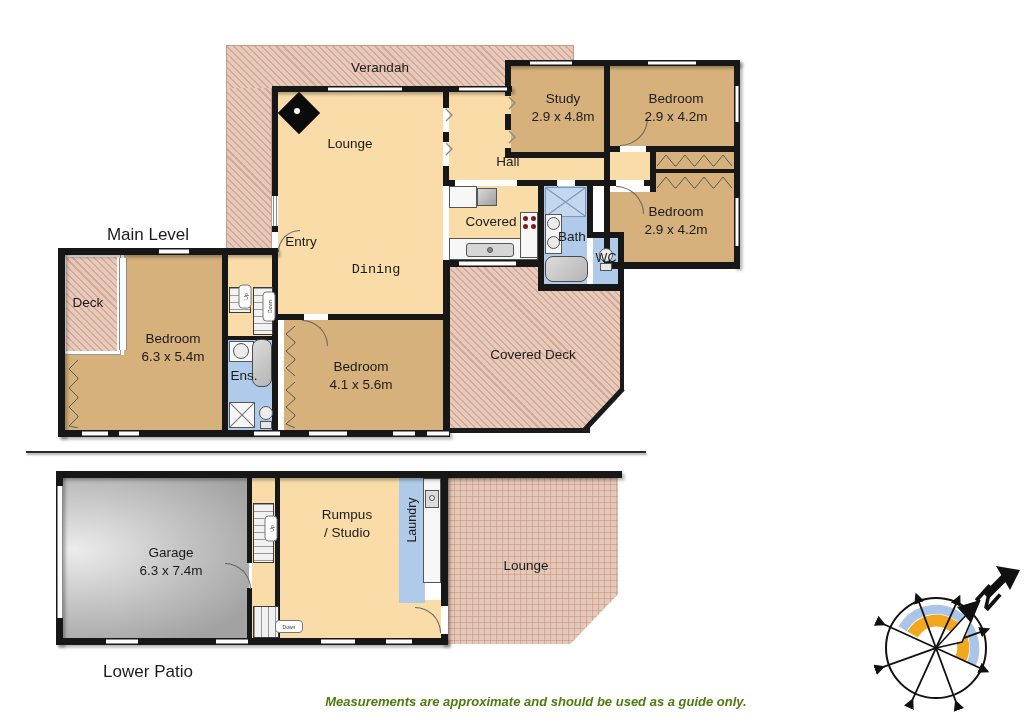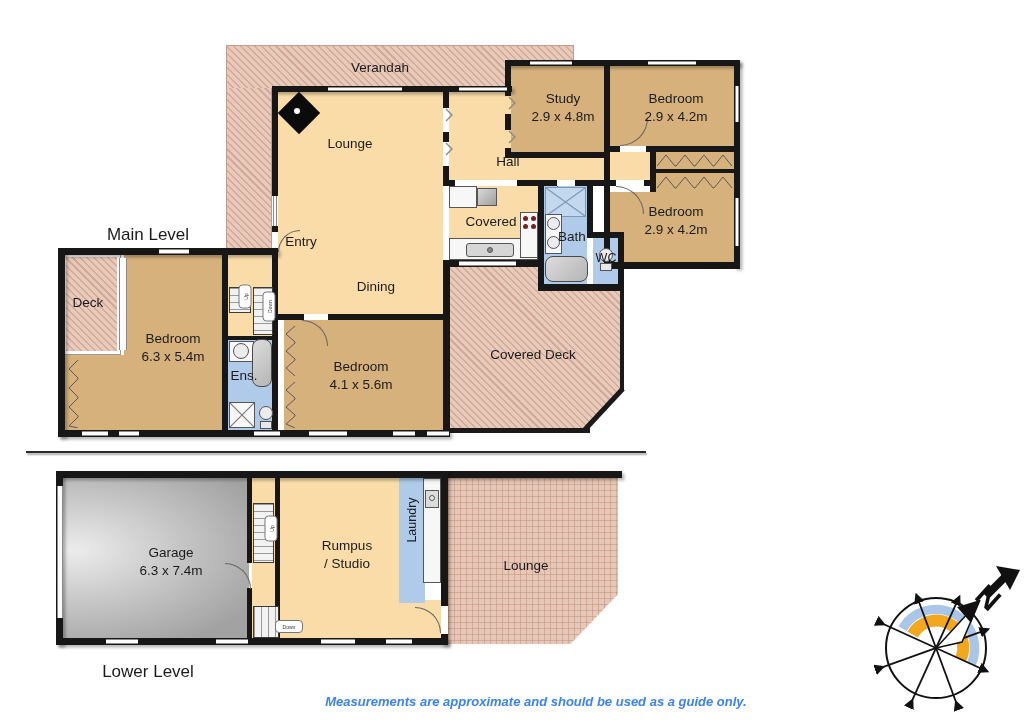--- a/index.html
+++ b/index.html
@@ -19,21 +19,21 @@
                          linear-gradient(90deg,rgba(190,140,122,.5) 1px,transparent 1px);
         background-size:6px 6px;}
   .winH{position:absolute;background:#fbfbfb;box-shadow:inset 0 1px #8a8a8a,inset 0 -1px #8a8a8a;}
   .winV{position:absolute;background:#fbfbfb;box-shadow:inset 1px 0 #8a8a8a,inset -1px 0 #8a8a8a;}
   .gap{position:absolute;background:#fff;}
   .lbl{position:absolute;transform:translate(-50%,-50%);font:13.5px/1.3 "Liberation Sans",sans-serif;
        color:#1b1b1b;text-align:center;white-space:nowrap;}
   .big{font-size:17px;}
   .title{position:absolute;transform:translateX(-50%);font:50px/1.05 "Liberation Sans",sans-serif;
          color:#101010;text-shadow:2px 2.5px 2px rgba(90,90,90,.55);white-space:nowrap;}
-  .disc{position:absolute;transform:translateX(-50%);font:italic 600 13px "Liberation Sans",sans-serif;color:#3b82f6;white-space:nowrap;}
+  .disc{position:absolute;transform:translateX(-50%);font:italic 600 13px "Liberation Sans",sans-serif;color:#4d7c0f;white-space:nowrap;}
   .stairsV{position:absolute;background:#f2f2f2 repeating-linear-gradient(180deg,#9b9b9b 0 1.5px,transparent 1.5px 7px);border:1px solid #3a3a3a;box-sizing:border-box;}
   .stairsH{position:absolute;background:#f2f2f2 repeating-linear-gradient(90deg,#9b9b9b 0 1.5px,transparent 1.5px 7px);border:1px solid #3a3a3a;box-sizing:border-box;}
   .pill{position:absolute;background:#fff;border:1px solid #777;border-radius:4px;
         font:5px "Liberation Sans",sans-serif;color:#333;display:flex;align-items:center;justify-content:center;}
   .pillV{transform:rotate(-90deg);transform-origin:center;}
   .arc{position:absolute;box-sizing:border-box;}
   .fx{position:absolute;background:#f7f7f7;border:1px solid #555;box-sizing:border-box;}
   .circ{position:absolute;border:1px solid #555;background:#ececec;border-radius:50%;box-sizing:border-box;}
   .tub{position:absolute;background:linear-gradient(135deg,#dcdcdc,#b5b5b5);border:1.5px solid #4a4a4a;border-radius:8px;box-sizing:border-box;}
   .divline{position:absolute;background:#2a2a2a;box-shadow:1px 2px 2px rgba(0,0,0,.35);}
@@ -256,21 +256,21 @@
     <div>2.9 x 4.2m</div>
   </div>
   <div class="lbl" style="left:660px;top:221px;">
     <div>Bedroom</div>
     <div>2.9 x 4.2m</div>
   </div>
   <div class="lbl" style="left:475px;top:222px;">Covered</div>
   <div class="lbl" style="left:556px;top:237px;">Bath</div>
   <div class="lbl" style="left:590px;top:258px;font-size:12.5px;">WC</div>
   <div class="lbl" style="left:285px;top:242px;">Entry</div>
-  <div class="lbl" style="left:360px;top:287px;">Dining</div>
+  <div class="lbl" style="left:360px;top:270px;font-family:Liberation Mono, monospace;">Dining</div>
   <div class="lbl" style="left:157px;top:348px;">
     <div>Bedroom</div>
     <div>6.3 x 5.4m</div>
   </div>
   <div class="lbl" style="left:228px;top:376px;">Ens.</div>
   <div class="lbl" style="left:345px;top:376px;">
     <div>Bedroom</div>
     <div>4.1 x 5.6m</div>
   </div>
 
@@ -310,26 +310,26 @@
 
   <div class="stairsH" style="left:237px;top:606px;width:26px;height:32px;"></div>
   <div class="pill" style="left:259px;top:620px;width:26px;height:11px;">Down</div>
   <div class="gap" style="left:425px;top:606px;width:7px;height:28px;"></div>
   <div class="arc" style="left:399px;top:607px;width:26px;height:26px;border-top:1.2px solid #666;border-right:1.2px solid #666;border-radius:0 100% 0 0;"></div>
 
   <div class="lbl" style="left:155px;top:562px;">
     <div>Garage</div>
     <div>6.3 x 7.4m</div>
   </div>
-  <div class="lbl" style="left:331px;top:555px;">
+  <div class="lbl" style="left:331px;top:524px;">
     <div>Rumpus</div>
     <div>/ Studio</div>
   </div>
   <div class="lbl" style="left:396px;top:520px;font-size:12.5px;transform:translate(-50%,-50%) rotate(-90deg);">Laundry</div>
-  <div class="lbl big" style="left:132px;top:672px;">Lower Level</div>
+  <div class="lbl big" style="left:132px;top:672px;">Lower Patio</div>
 
   <div class="disc" style="left:520px;top:694px;">Measurements are approximate and should be used as a guide only.</div>
 
   <div class="abs" style="left:858px;top:566px;">
     <svg width="150" height="152" viewBox="0 0 150 152">
       <defs>
         <marker id="ah" markerWidth="8" markerHeight="8" refX="5" refY="3" orient="auto">
           <path d="M0,0 L6,3 L0,6 Z" fill="#111"></path>
         </marker>
       </defs>

